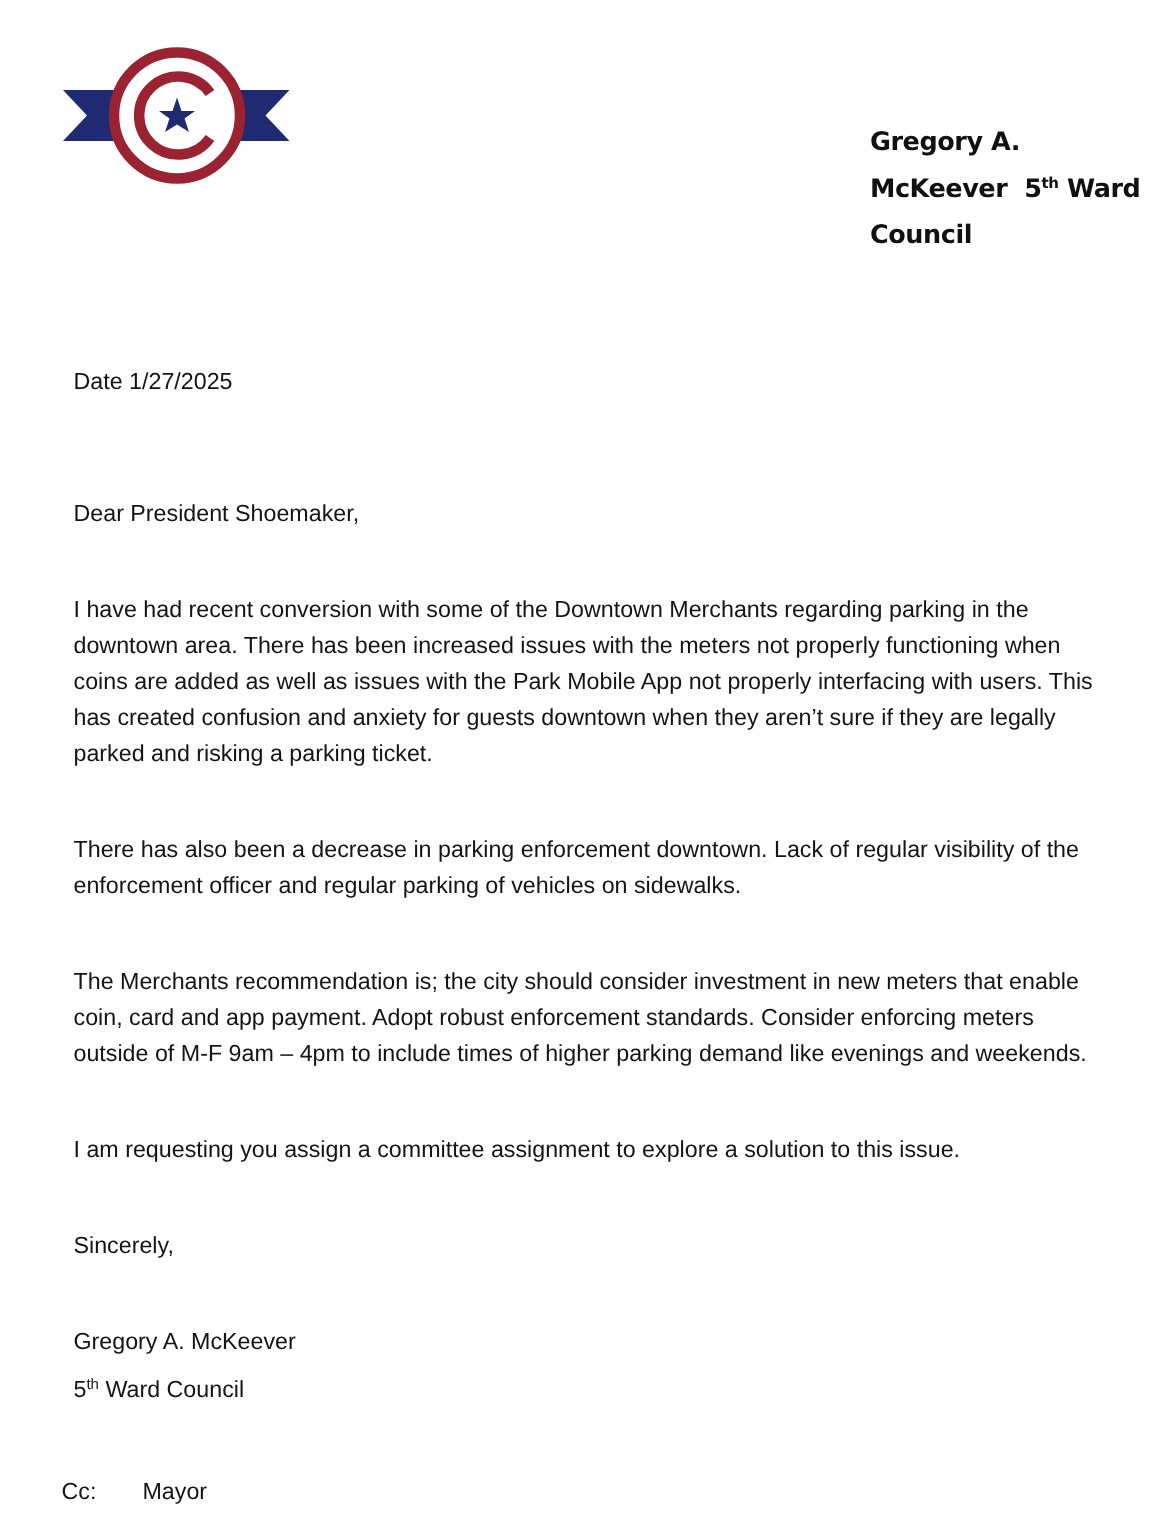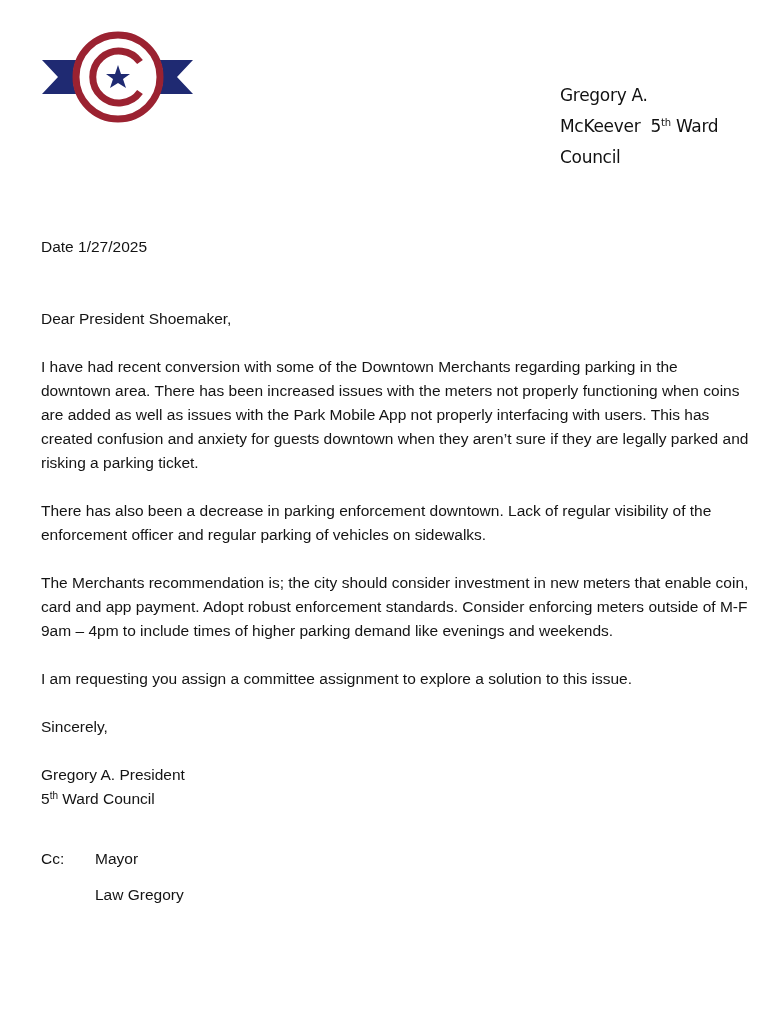--- a/index.html
+++ b/index.html
@@ -17,45 +17,45 @@
     }
     .logo {
       position: absolute;
       left: 40px;
       top: 28px;
       width: 155px;
       height: 98px;
     }
     .header-name {
       position: absolute;
-      left: 560px;
+      left: 580px;
       top: 80px;
       font-family: "DejaVu Sans", sans-serif;
       font-size: 17px;
-      font-weight: normal;
+      font-weight: bold;
       line-height: 31px;
       color: #111111;
       letter-spacing: -0.3px;
     }
     .header-name sup {
       font-size: 10px;
       vertical-align: 6px;
       line-height: 0;
     }
     .doc {
       position: absolute;
       left: 41px;
       top: 235px;
       width: 710px;
       font-size: 15.5px;
       line-height: 24px;
       color: #141414;
     }
     .doc p {
-      margin: 0;
+      margin: 8px;
     }
     .gap { height: 24px; }
     .doc sup {
       font-size: 10px;
       vertical-align: 5px;
       line-height: 0;
     }
     .cc-row {
       display: flex;
       margin-top: 12px;
@@ -111,21 +111,21 @@
   <p>The Merchants recommendation is; the city should consider investment in new meters that enable coin, card and app payment. Adopt robust enforcement standards. Consider enforcing meters outside of M-F 9am – 4pm to include times of higher parking demand like evenings and weekends.</p>
   <div class="gap"></div>
 
   <p>I am requesting you assign a committee assignment to explore a solution to this issue.</p>
   <div class="gap"></div>
 
   <p>Sincerely,</p>
   <div class="gap"></div>
 
   <div>
-    <p>Gregory A. President</p>
+    <p>Gregory A. McKeever</p>
     <p><span>5</span><sup>th</sup><span style="white-space:pre"> Ward Council</span></p>
   </div>
   <div class="gap"></div>
 
   <div>
     <div class="cc-row">
       <span class="cc-label">Cc:</span>
       <span>Mayor</span>
     </div>
     <div class="cc-row">

